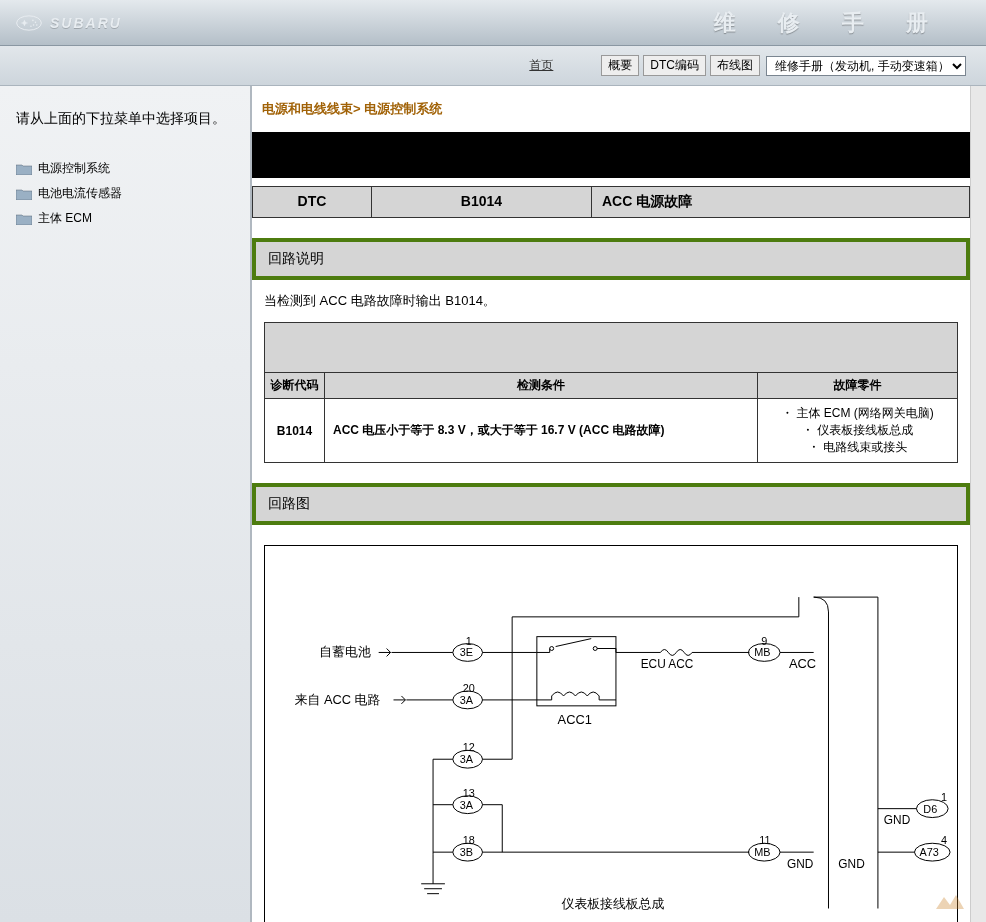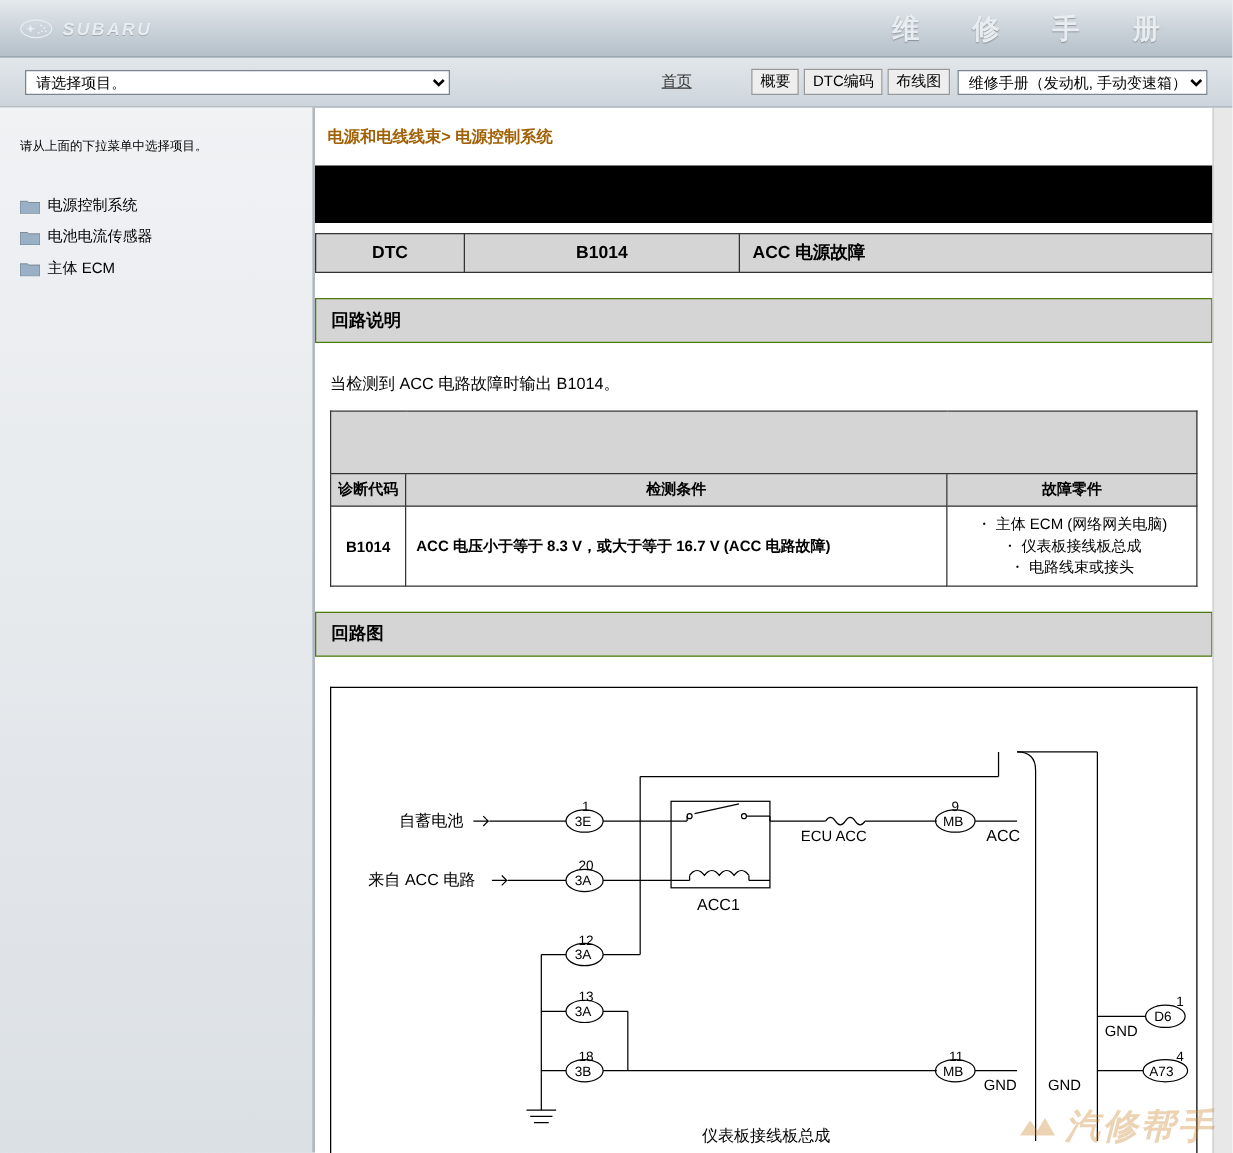--- a/index.html
+++ b/index.html
@@ -10,34 +10,34 @@
 .logo-text { font-size: 14px; font-weight: bold; font-style: italic; color: #e8edf1; letter-spacing: 2px; margin-left: 8px; text-shadow: 0 1px 0 rgba(0,0,0,0.2); }
 .header-title { position: absolute; right: 40px; font-size: 22px; color: #e8edf1; letter-spacing: 18px; font-weight: bold; text-shadow: 0 1px 1px rgba(0,0,0,0.3); }
 .toolbar { height: 40px; background: linear-gradient(180deg, #e2e7eb 0%, #cdd5dc 100%); display: flex; align-items: center; padding: 0 20px; border-bottom: 1px solid #aab4bd; }
 .tb-select { width: 340px; height: 20px; background: #fff; border: 1px solid #7a8590; font-size: 12px; padding: 0 4px; }
 .tb-spacer { flex: 1; }
 .tb-link { font-size: 12px; color: #333; margin: 0 4px; text-decoration: underline; cursor: pointer; }
 .tb-btn { font-size: 12px; border: 1px solid #999; background: #eee; padding: 1px 6px; margin-left: 4px; cursor: pointer; }
 .tb-dropdown { width: 200px; height: 20px; border: 1px solid #7a8590; background: #fff; margin-left: 6px; font-size: 12px; padding: 0 4px; }
 .body { display: flex; height: calc(922px - 86px); }
 .sidebar { width: 252px; background: linear-gradient(180deg, #f0f2f4 0%, #dbe0e5 100%); border-right: 2px solid #b0b8c0; padding: 24px 16px; }
-.sb-hint { font-size: 10px; color: #000; margin-bottom: 32px; }
+.sb-hint { font-size: 14px; color: #000; margin-bottom: 32px; }
 .sb-item { display: flex; align-items: center; font-size: 12px; color: #000; margin-bottom: 8px; cursor: pointer; }
 .folder-icon { width: 16px; height: 12px; margin-right: 6px; }
 .content { flex: 1; background: #fff; overflow-y: auto; position: relative; }
 .content-scroll { position: absolute; right: 0; top: 0; bottom: 0; width: 16px; background: #e8e8e8; border-left: 1px solid #ccc; }
 .content-inner { padding-right: 16px; }
 .breadcrumb { padding: 14px 10px; font-size: 13px; font-weight: bold; color: #a16207; }
 .black-bar { height: 46px; background: #000; margin: 0 0 8px 0; }
 .dtc-row { display: flex; margin: 0 0 20px 0; }
 .dtc-cell { background: #d5d5d5; border: 1px solid #333; padding: 6px 10px; font-weight: bold; font-size: 14px; }
 .dtc-cell.c1 { width: 120px; text-align: center; }
 .dtc-cell.c2 { width: 220px; text-align: center; border-left: none; }
 .dtc-cell.c3 { flex: 1; border-left: none; }
-.section-hdr { background: #d5d5d5; border: 1px solid #4d7c0f; padding: 8px 12px; font-size: 14px; font-weight: bold; margin-bottom: 24px; }
+.section-hdr { background: #d5d5d5; border: 4px solid #4d7c0f; padding: 8px 12px; font-size: 14px; font-weight: normal; margin-bottom: 12px; }
 .desc-text { padding: 0 12px 12px 12px; font-size: 13px; }
 .table1 { margin: 0 12px 20px 12px; border-collapse: collapse; width: calc(100% - 24px); }
 .table1 .spacer-row td { background: #d5d5d5; height: 50px; border: 1px solid #333; }
 .table1 th { background: #d5d5d5; border: 1px solid #333; font-size: 12px; font-weight: bold; padding: 4px; }
 .table1 td { border: 1px solid #333; font-size: 12px; padding: 6px 8px; background: #fff; }
 .bullets { list-style: none; padding: 0; text-align: center; }
 .bullets li::before { content: "・ "; }
 .diagram { margin: 20px 12px 0 12px; height: 380px; position: relative; border: 1px solid #000; border-bottom: none; }
 .diagram svg { width: 100%; height: 100%; }
 .watermark { position: absolute; right: 14px; bottom: 2px; font-size: 28px; font-weight: bold; font-style: italic; color: rgba(200,130,40,0.35); letter-spacing: 2px; pointer-events: none; }
@@ -56,23 +56,20 @@
         <circle cx="27" cy="15" r="1.2" fill="#e8edf1"></circle>
         <circle cx="32" cy="15" r="1.2" fill="#e8edf1"></circle>
         <circle cx="23" cy="17" r="1.2" fill="#e8edf1"></circle>
       </svg>
   </span>
   <span class="logo-text">SUBARU</span>
   <span class="header-title">维 修 手 册</span>
 </div>
 
 <div class="toolbar">
-  <select class="tb-select">
-    <option>请选择项目。</option>
-  </select>
   <span class="tb-spacer"></span>
   <span class="tb-link">首页</span>
   <span style="width:40px"></span>
   <button class="tb-btn">概要</button>
   <button class="tb-btn">DTC编码</button>
   <button class="tb-btn">布线图</button>
   <select class="tb-dropdown">
     <option>维修手册（发动机, 手动变速箱）</option>
   </select>
 </div>
@@ -235,16 +232,16 @@
 
           <text x="300" y="365" font-size="13">仪表板接线板总成</text>
         </svg>
       </div>
     </div>
     <div class="watermark">
       <span class="watermark-icon">
         <svg width="32" height="22" viewBox="0 0 32 22">
             <path d="M2 18 L10 6 L16 14 L22 4 L30 18 Z" fill="rgba(200,130,40,0.35)"></path>
           </svg>
-      </span><span>汽修帮手</span>
+      </span>
     </div>
   </div>
 </div>
 
 </body></html>

